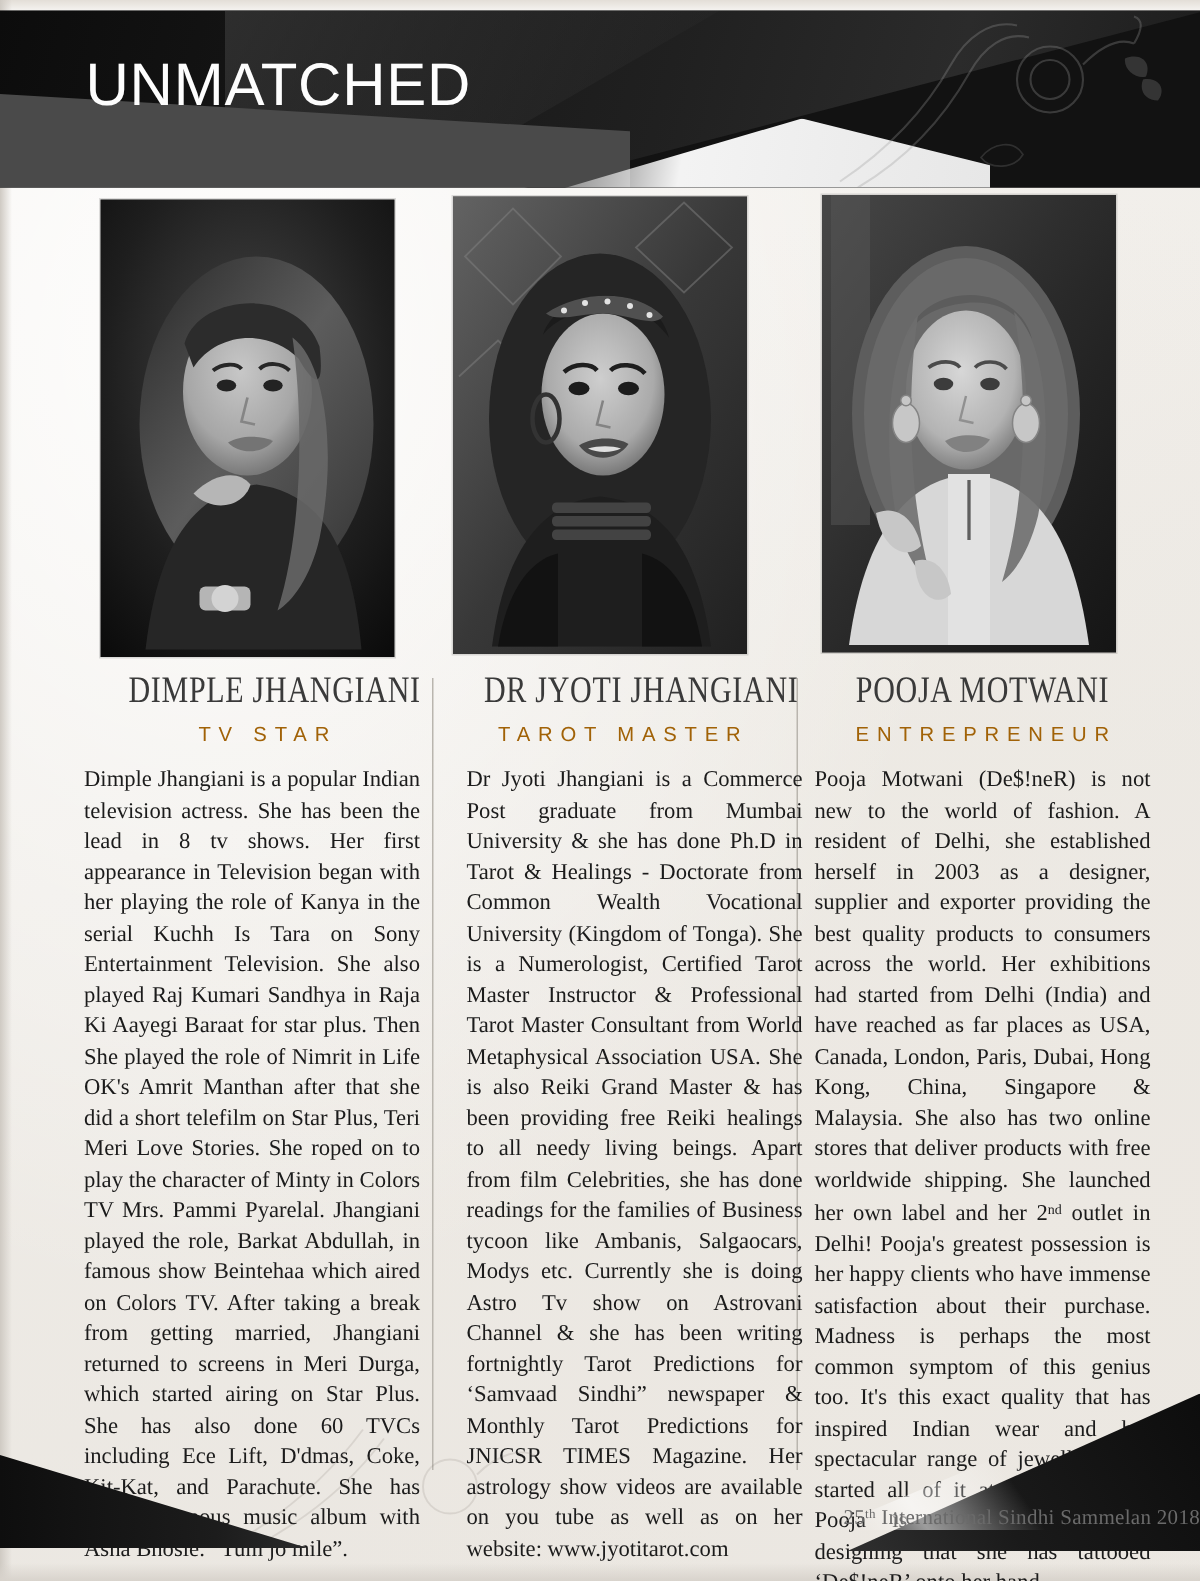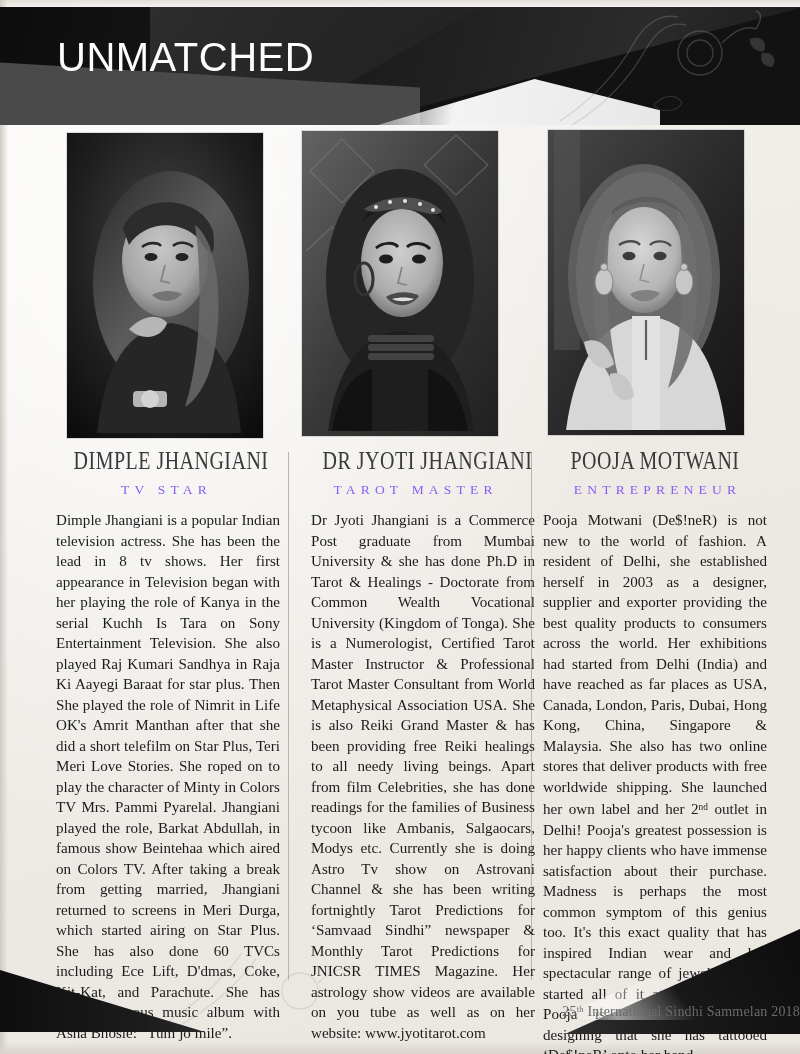--- a/index.html
+++ b/index.html
@@ -151,44 +151,44 @@
   .photo.p2 { left: 302px; top: 131px; }
   .photo.p3 { left: 548px; top: 130px; }
   .photo-inner { position: absolute; inset: 0; filter: grayscale(1); }
 
   
   .col {
     position: absolute;
     top: 448px;
     width: 226px;
   }
-  .col.c1 { left: 51px; }
+  .col.c1 { left: 63px; }
   .col.c2 { left: 300px; }
   .col.c3 { left: 542px; }
 
   .person-name {
     font-family: "Liberation Serif", serif;
     font-size: 25px;
     font-weight: 400;
     letter-spacing: 0.6px;
     text-align: center;
     color: #3a3a3a;
     line-height: 1;
     margin: 0;
     transform: scaleX(0.80);
     transform-origin: center;
     white-space: nowrap;
   }
   .person-role {
-    font-family: Liberation Serif, serif;
+    font-family: Liberation Sans, sans-serif;
     font-size: 13.5px;
     font-weight: 400;
     letter-spacing: 5.2px;
     text-align: center;
-    color: #8b5cf6;
+    color: #a16207;
     margin: 9px 0 0 0;
     text-indent: 5px;
   }
 
   
   .bio {
     position: absolute;
     top: 510px;
     width: 224px;
     font-family: "Liberation Serif", serif;

